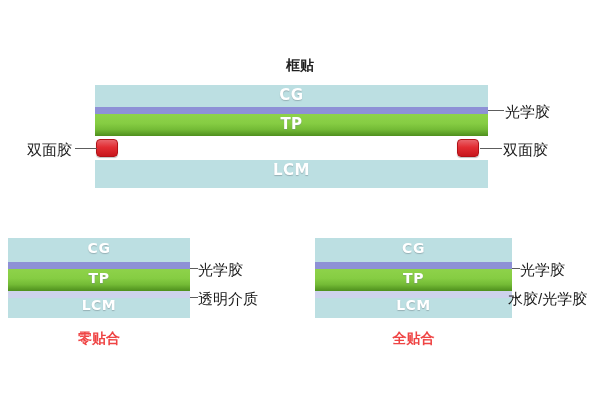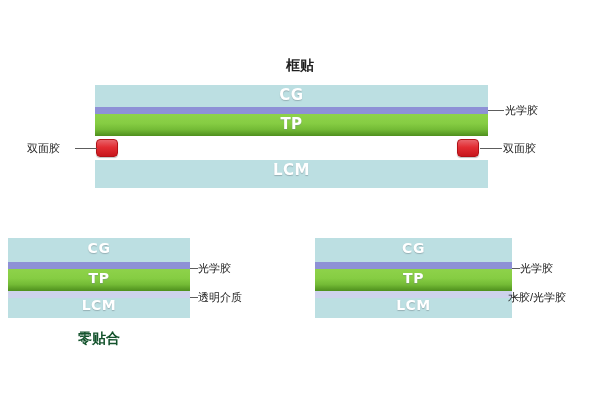--- a/index.html
+++ b/index.html
@@ -100,21 +100,21 @@
   #tape-right { left: 457px; top: 139px; }
 
   
   .leader {
     position: absolute;
     height: 1px;
     background: #5d5d5d;
   }
   .callout {
     position: absolute;
-    font-size: 11px;
+    font-size: 15px;
     color: #1a1a1a;
     white-space: nowrap;
     font-family: Liberation Sans, sans-serif;
   }
 
   #leader-oca-main   { left: 488px; top: 110px; width: 16px; }
   #callout-oca-main  { left: 505px; top: 103px; }
   #leader-tape-right { left: 480px; top: 148px; width: 22px; }
   #callout-tape-right{ left: 503px; top: 141px; }
   #leader-tape-left  { left: 75px;  top: 148px; width: 22px; }
@@ -134,21 +134,21 @@
   #leader-oca-zero    { left: 190px; top: 268px; width: 8px; }
   #callout-oca-zero   { left: 198px; top: 261px; }
   #leader-clear-zero  { left: 190px; top: 297px; width: 8px; }
   #callout-clear-zero { left: 198px; top: 290px; }
 
   .caption {
     position: absolute;
     text-align: center;
     font-size: 14px;
     font-weight: bold;
-    color: #14532d;
+    color: #ef4444;
     white-space: nowrap;
     font-family: "DejaVu Sans", "Liberation Sans", sans-serif;
   }
   #caption-zero { left: 8px;   top: 330px; width: 182px; }
   #caption-full { left: 315px; top: 330px; width: 197px; }
 
   
   #fig-full { left: 315px; top: 238px; width: 197px; height: 80px; }
   #fig-full .layer-cg    { top: 0px;  height: 24px; }
   #fig-full .layer-oca   { top: 24px; height: 7px;  }
@@ -226,14 +226,15 @@
     <div class="layer-label lbl-tp">TP</div>
     <div class="layer-label lbl-lcm">LCM</div>
   </div>
 
   <div class="leader" id="leader-oca-full"></div>
   <div class="callout" id="callout-oca-full">光学胶</div>
 
   <div class="leader" id="leader-wj-full"></div>
   <div class="callout" id="callout-wj-full">水胶/光学胶</div>
 
+  <div class="caption" id="caption-full">全贴合</div>
 
 </div>
 
 </body></html>

